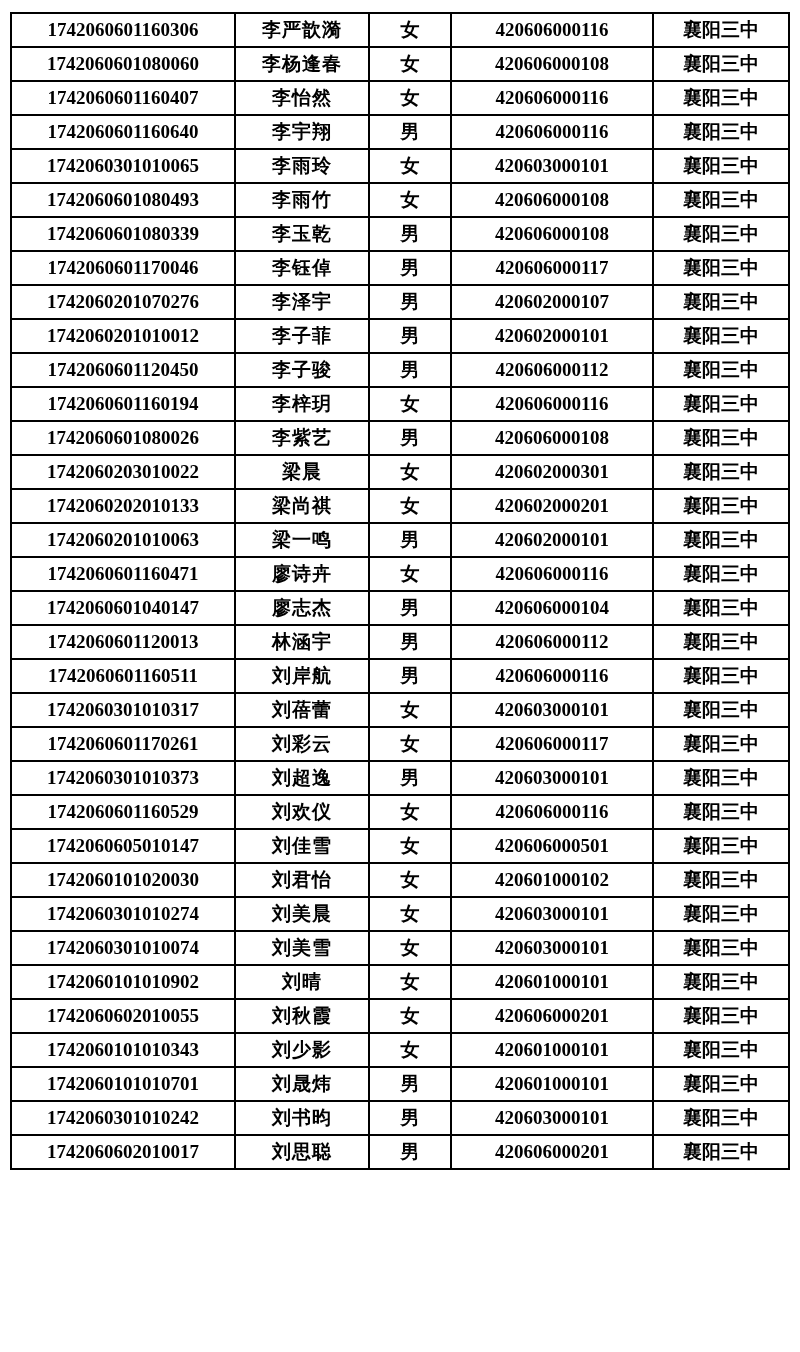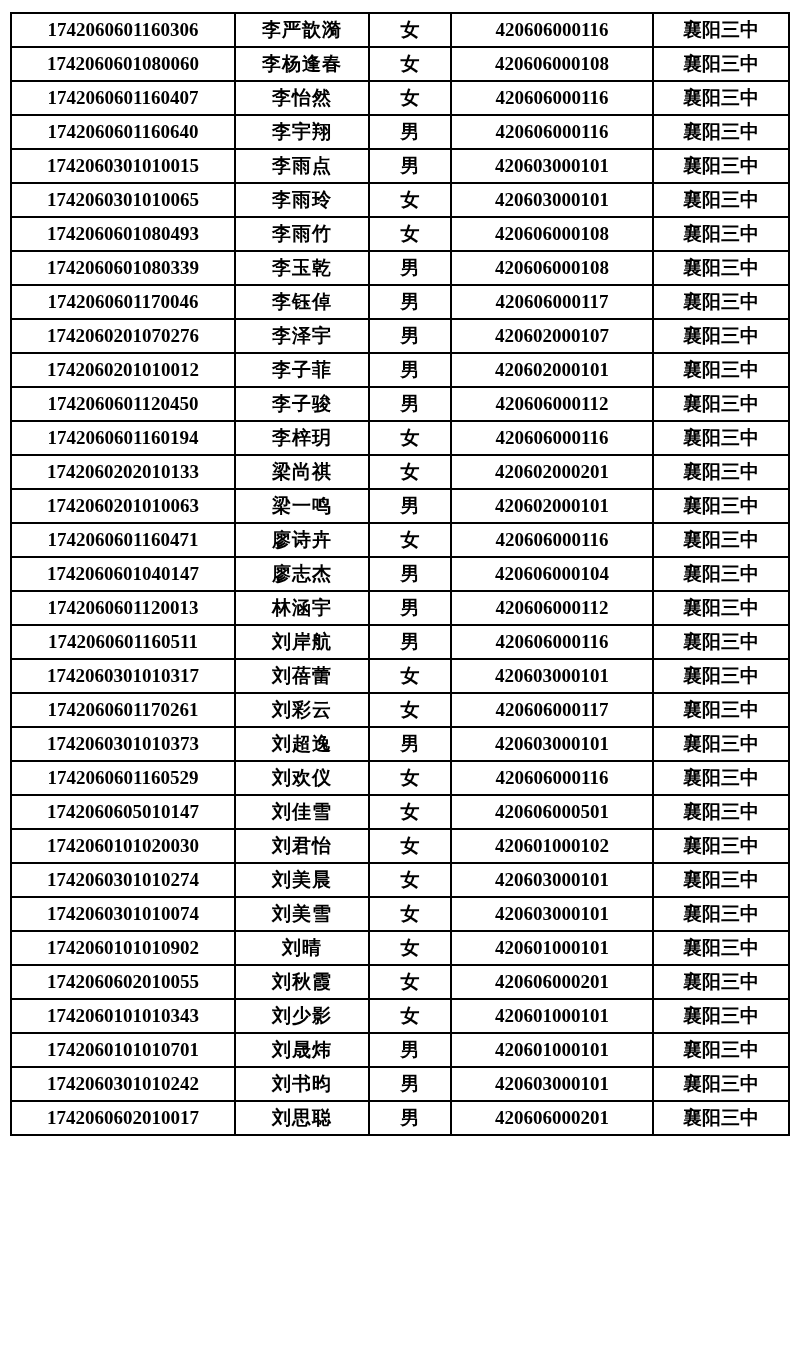--- a/index.html
+++ b/index.html
@@ -75,27 +75,20 @@
           <td class="c-school">襄阳三中</td>
         </tr>
         <tr>
           <td class="c-id">1742060601160640</td>
           <td class="c-name">李宇翔</td>
           <td class="c-gender">男</td>
           <td class="c-code">420606000116</td>
           <td class="c-school">襄阳三中</td>
         </tr>
         <tr>
-          <td class="c-id">1742060301010015</td>
-          <td class="c-name">李雨点</td>
-          <td class="c-gender">男</td>
-          <td class="c-code">420603000101</td>
-          <td class="c-school">襄阳三中</td>
-        </tr>
-        <tr>
           <td class="c-id">1742060301010065</td>
           <td class="c-name">李雨玲</td>
           <td class="c-gender">女</td>
           <td class="c-code">420603000101</td>
           <td class="c-school">襄阳三中</td>
         </tr>
         <tr>
           <td class="c-id">1742060601080493</td>
           <td class="c-name">李雨竹</td>
           <td class="c-gender">女</td>
@@ -135,20 +128,34 @@
           <td class="c-name">李子骏</td>
           <td class="c-gender">男</td>
           <td class="c-code">420606000112</td>
           <td class="c-school">襄阳三中</td>
         </tr>
         <tr>
           <td class="c-id">1742060601160194</td>
           <td class="c-name">李梓玥</td>
           <td class="c-gender">女</td>
           <td class="c-code">420606000116</td>
+          <td class="c-school">襄阳三中</td>
+        </tr>
+        <tr>
+          <td class="c-id">1742060601080026</td>
+          <td class="c-name">李紫艺</td>
+          <td class="c-gender">男</td>
+          <td class="c-code">420606000108</td>
+          <td class="c-school">襄阳三中</td>
+        </tr>
+        <tr>
+          <td class="c-id">1742060203010022</td>
+          <td class="c-name">梁晨</td>
+          <td class="c-gender">女</td>
+          <td class="c-code">420602000301</td>
           <td class="c-school">襄阳三中</td>
         </tr>
         <tr>
           <td class="c-id">1742060202010133</td>
           <td class="c-name">梁尚祺</td>
           <td class="c-gender">女</td>
           <td class="c-code">420602000201</td>
           <td class="c-school">襄阳三中</td>
         </tr>
         <tr>

